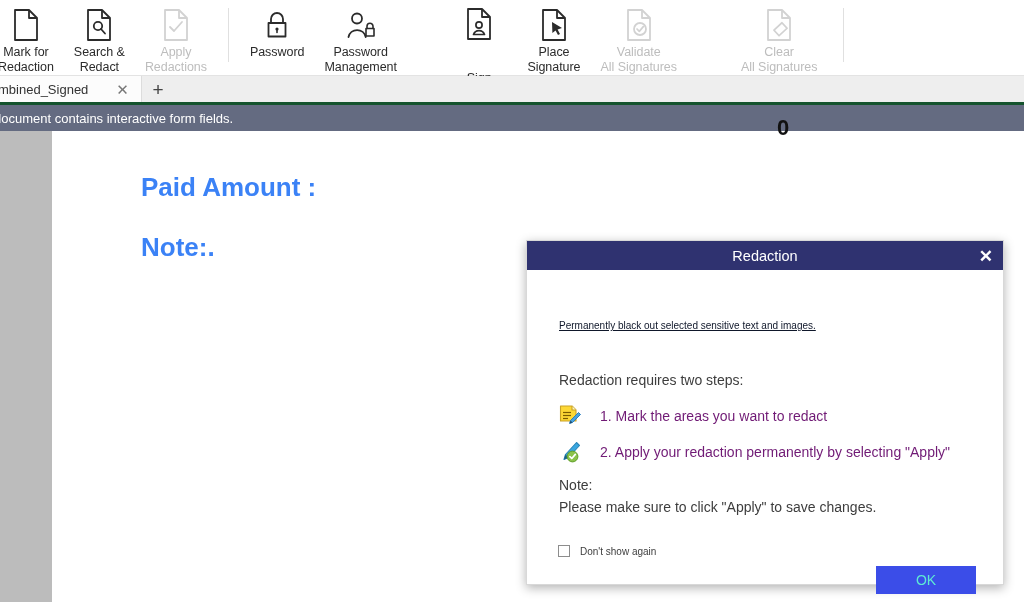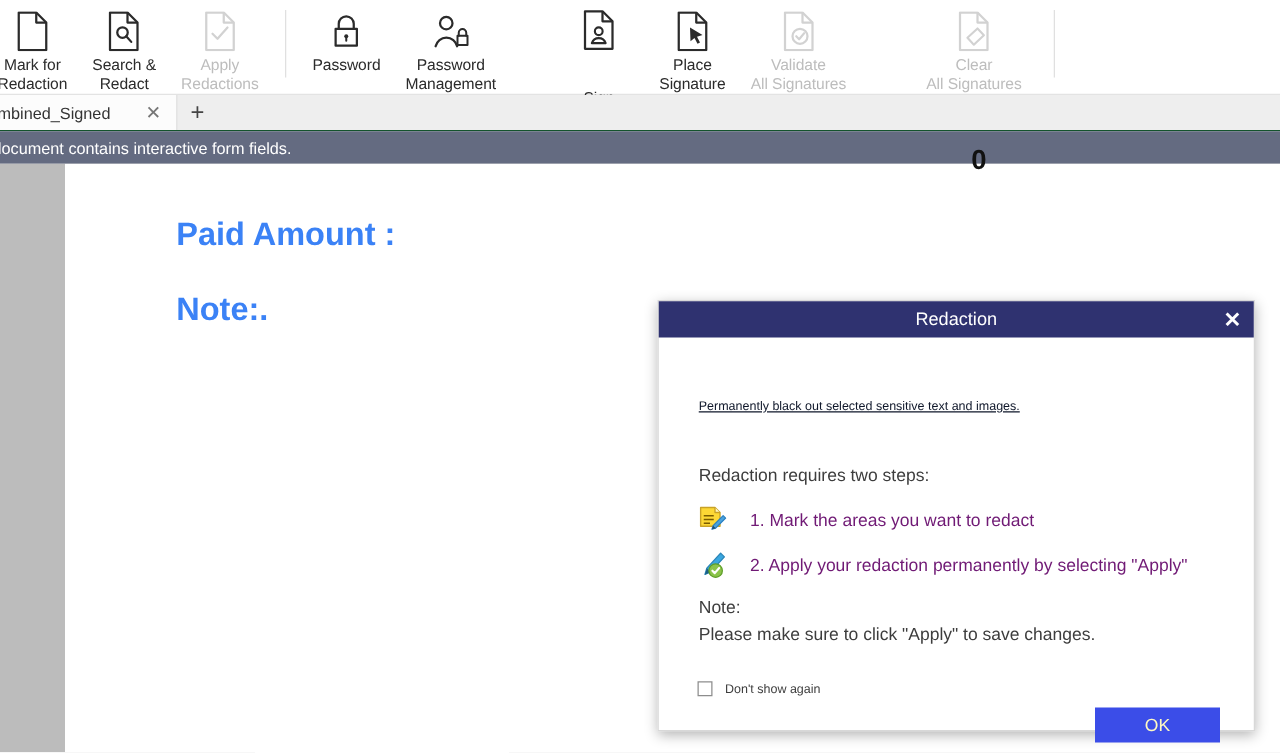--- a/index.html
+++ b/index.html
@@ -67,21 +67,21 @@
   }
 
   
   .tabbar {
     position: absolute;
     left: 0; top: 76px;
     width: 1024px; height: 29px;
     background: #eeeeee;
     display: flex;
     align-items: stretch;
-    border-bottom: 1px solid #14532d;
+    border-bottom: 3px solid #14532d;
   }
   .tab {
     display: flex;
     align-items: center;
     background: #fcfcfc;
     padding: 0 10px 0 6px;
     min-width: 0;
     border-right: 1px solid #dcdcdc;
     cursor: pointer;
   }
@@ -266,21 +266,21 @@
     margin-left: 10px;
     font-size: 10px;
     color: #3d3d3d;
     white-space: nowrap;
   }
   .dlg-ok {
     position: absolute;
     left: 349px; top: 296px;
     width: 100px; height: 28px;
     background: #3b4de8;
-    color: #fef9c3;
+    color: #5eead4;
     border: none;
     font-family: "Liberation Sans", sans-serif;
     font-size: 14px;
     cursor: pointer;
     display: flex;
     align-items: center;
     justify-content: center;
   }
 </style>
 </head>

